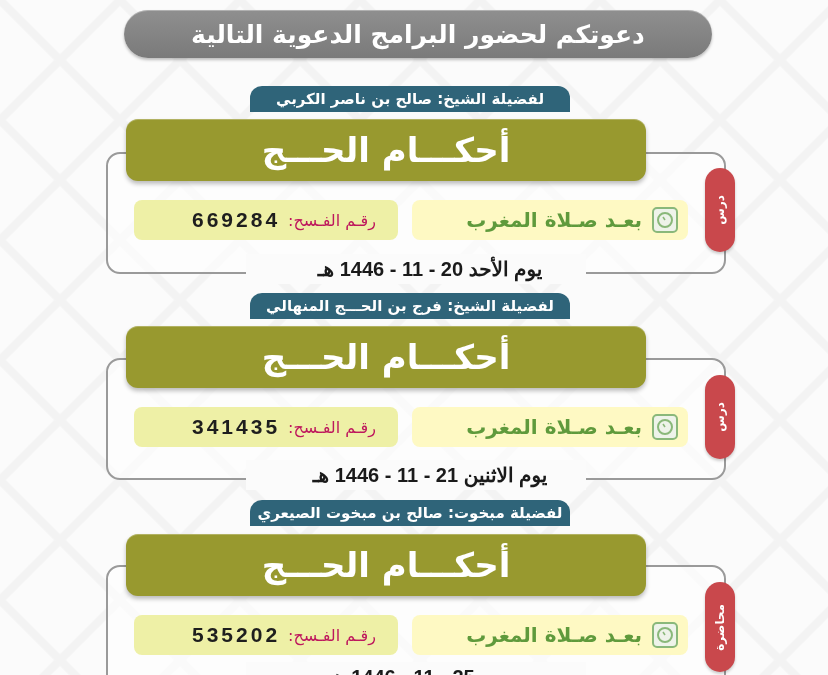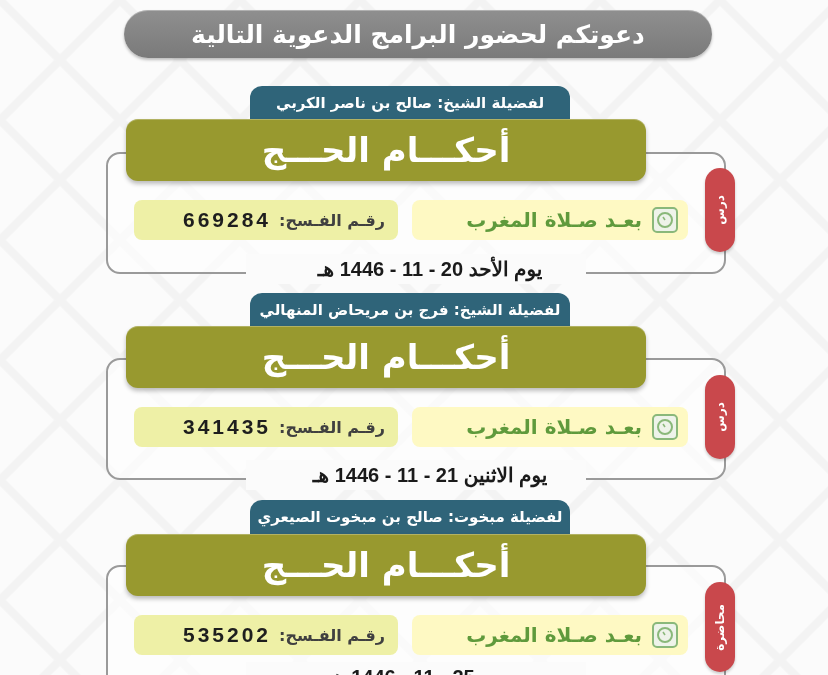--- a/index.html
+++ b/index.html
@@ -55,21 +55,21 @@
       left: 106px;
       width: 616px;
       border: 2px solid #9a9a9a;
       border-radius: 14px;
       background: rgba(255,255,255,0.55);
     }
     .sheikh-tab {
       position: absolute;
       left: 250px;
       width: 320px;
-      height: 34px;
+      height: 26px;
       background: #2f6479;
       border-radius: 12px 12px 0 0;
       display: flex;
       align-items: center;
       justify-content: center;
       z-index: 3;
     }
     .sheikh-tab span {
       color: #ffffff;
       font-size: 15px;
@@ -149,23 +149,23 @@
     }
     .code-box .code-value {
       color: #1e1e1e;
       font-size: 21px;
       font-weight: bold;
       letter-spacing: 3px;
       font-family: "Liberation Sans", sans-serif;
       margin-left: 36px;
     }
     .code-box .code-label {
-      color: #404040;
+      color: #be185d;
       font-size: 16px;
-      font-weight: bold;
+      font-weight: normal;
       direction: rtl;
     }
     .type-badge {
       position: absolute;
       left: 705px;
       width: 30px;
       height: 84px;
       background: #c9484c;
       border-radius: 15px;
       box-shadow: 0 2px 3px rgba(0,0,0,0.2);
@@ -236,21 +236,21 @@
     <span>درس</span>
   </div>
   <div class="date-line" style="top:254px;">
     <span>يوم الأحد 20 - 11 - 1446 هـ</span>
   </div>
 </div>
 
 <div class="program" style="top:0;">
   <div class="frame" style="top:358px; height:118px;"></div>
   <div class="sheikh-tab" style="top:293px;">
-    <span>لفضيلة الشيخ: فرج بن مريحاض المنهالي</span>
+    <span>لفضيلة الشيخ: فرج بن الحـــج المنهالي</span>
   </div>
   <div class="title-bar" style="top:326px;">
     <span>أحكـــام الحـــج</span>
   </div>
   <div class="time-box" style="top:407px;">
     <span class="time-label">بعـد صـلاة المغرب</span>
     <span class="clock-icon">
       <svg viewBox="0 0 18 18">
           <circle cx="9" cy="9" r="7" fill="none" stroke="#8ab87a" stroke-width="2"></circle>
           <line x1="9" y1="9" x2="7" y2="6" stroke="#8ab87a" stroke-width="1.5"></line>

